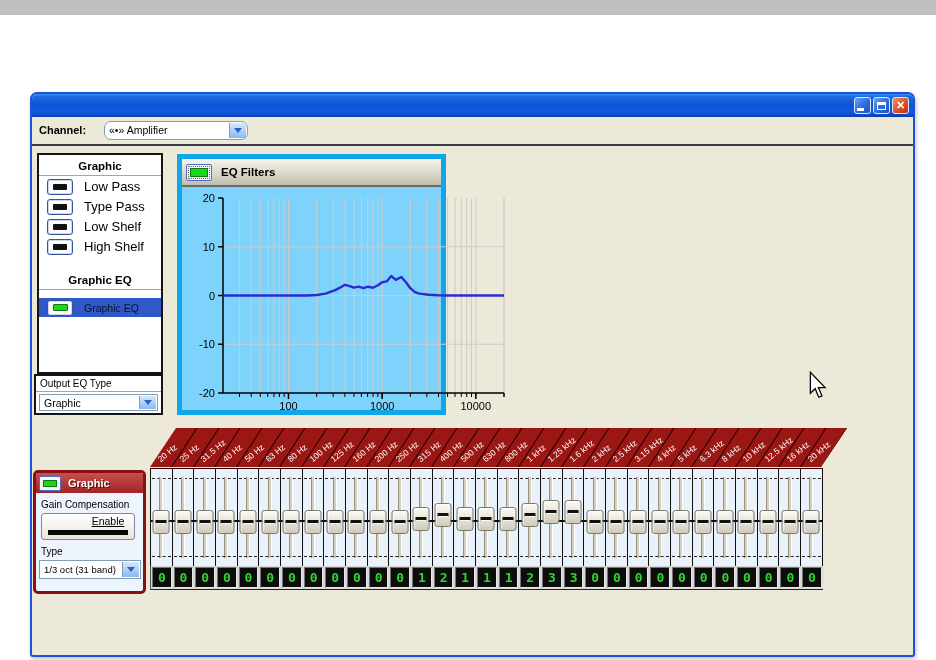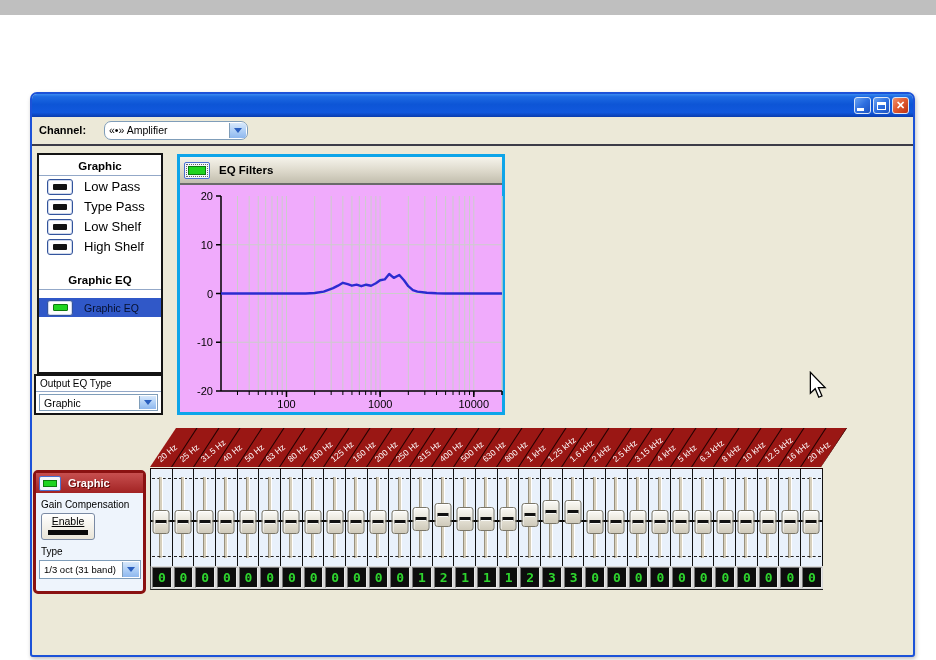--- a/index.html
+++ b/index.html
@@ -53,22 +53,22 @@
   .geq-item{display:flex;align-items:center;height:19px;padding-left:8px;margin-top:8px;
             background:#3058c8;}
   .geq-item .lbl{font-size:10.5px;margin-left:11px;color:#06102e;}
 
   .output-box{position:absolute;left:2px;top:280px;width:129px;height:41px;box-sizing:border-box;
               border:2px solid #141414;background:#fff;}
   .output-label{font-size:10px;padding:2px 0 2px 4px;border-bottom:1px solid #93a8c8;}
   .output-combo{margin:2px 3px 0 3px;height:17px;font-size:10.5px;}
 
   
-  .eq-group{position:absolute;left:145px;top:60px;width:328px;height:261px;box-sizing:border-box;
-            border:3px solid #0ea5e9;background:#f0abfc;}
+  .eq-group{position:absolute;left:145px;top:60px;width:269px;height:261px;box-sizing:border-box;
+            border:5px solid #0ea5e9;background:#7dd3fc;}
   .eq-header{height:26px;background:linear-gradient(180deg,#f6f4ec 0%,#dcd8ca 55%,#c2beae 100%);
              border-bottom:2px solid #6a6a6a;display:flex;align-items:center;}
   .toggle-btn{width:24px;height:15px;margin-left:4px;border:1px solid #4a6fd0;border-radius:2px;
               background:#f4f6fb;display:flex;align-items:center;justify-content:center;
               outline:1px dotted #666;outline-offset:-3px;}
   .toggle-btn .pill{width:16px;height:7px;background:#1fd41f;border:1px solid #0c7a0c;}
   .eq-title{font-weight:bold;font-size:11.5px;margin-left:9px;}
   .eq-chart{position:absolute;left:1px;top:28px;}
 
   
@@ -102,21 +102,21 @@
   
   .graphic-panel{position:absolute;left:1px;top:376px;width:113px;height:124px;box-sizing:border-box;
                  border:3px solid #8a1111;border-radius:5px;background:#eef4fc;}
   .gp-header{height:20px;background:linear-gradient(180deg,#c74f4f 0%,#a22323 100%);
              display:flex;align-items:center;border-radius:1px 1px 0 0;}
   .gp-header .toggle-btn{width:20px;height:13px;margin-left:3px;outline:none;}
   .gp-header .toggle-btn .pill{width:12px;height:5px;}
   .gp-title{color:#fff;font-weight:bold;font-size:11px;margin-left:7px;text-shadow:1px 1px 0 #5c0909;}
   .gp-label{font-size:10px;margin:6px 4px 0 5px;}
   .enable-btn{position:relative;margin:3px 0 0 5px;width:52px;height:25px;border:1px solid #7a8aa4;
-              border-radius:3px;background:linear-gradient(180deg,#fff,#e9e5d8);text-align:center;}
+              border-radius:3px;background:linear-gradient(180deg,#fff,#e9e5d8);text-align:center;padding-left:40px;}
   .enable-btn .etxt{font-size:10.5px;display:block;margin-top:1px;text-decoration:underline;}
   .enable-btn .ebar{position:absolute;left:6px;right:6px;bottom:4px;height:5px;background:#0a0a0a;}
   .type-combo{margin:3px 0 0 3px;width:102px;height:19px;font-size:9.5px;}
   .type-combo .txt{padding-top:3px;}
 
   
   .cursor{position:absolute;left:808px;top:371px;z-index:50;}
 </style>
 </head>
 <body>

